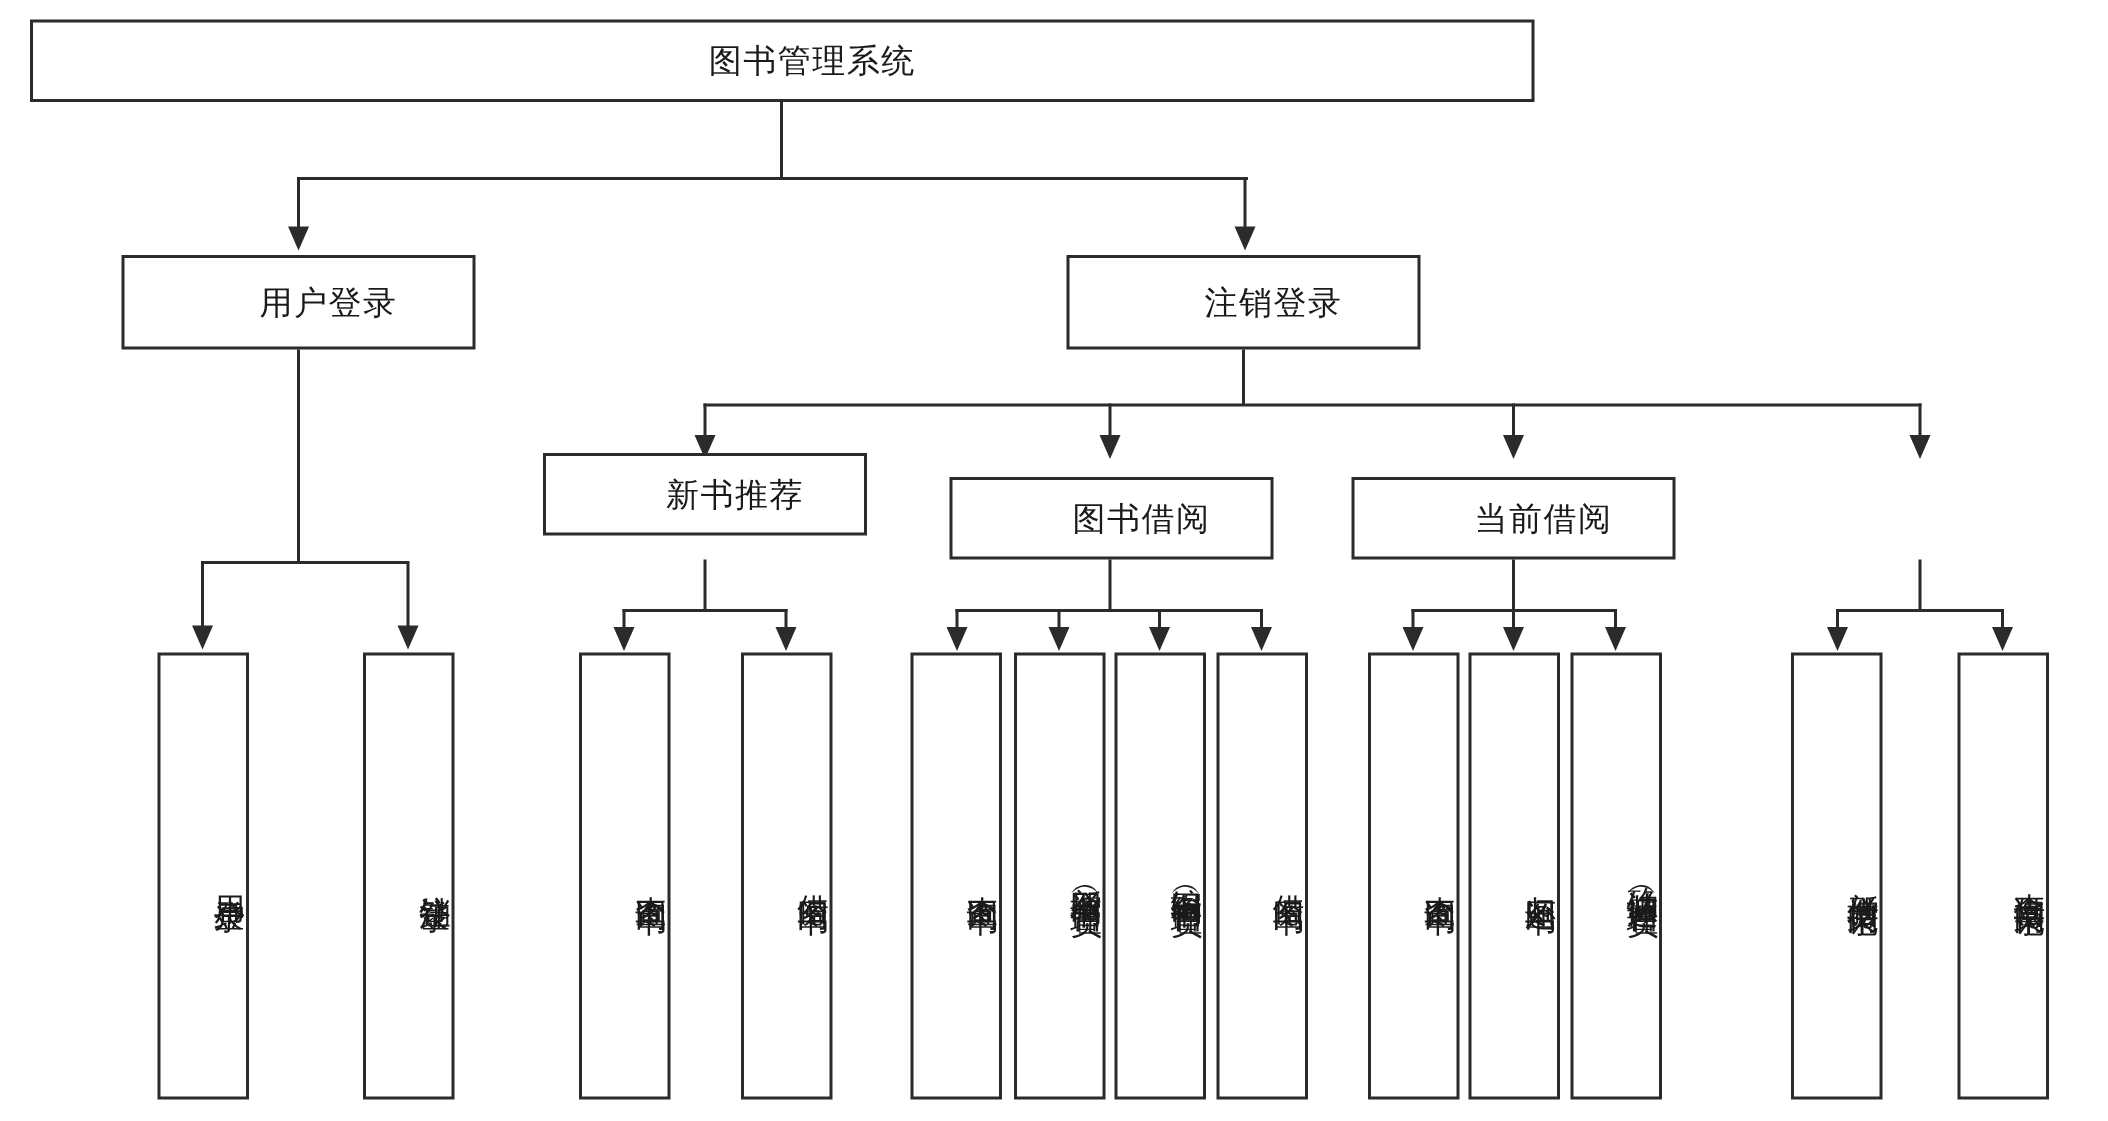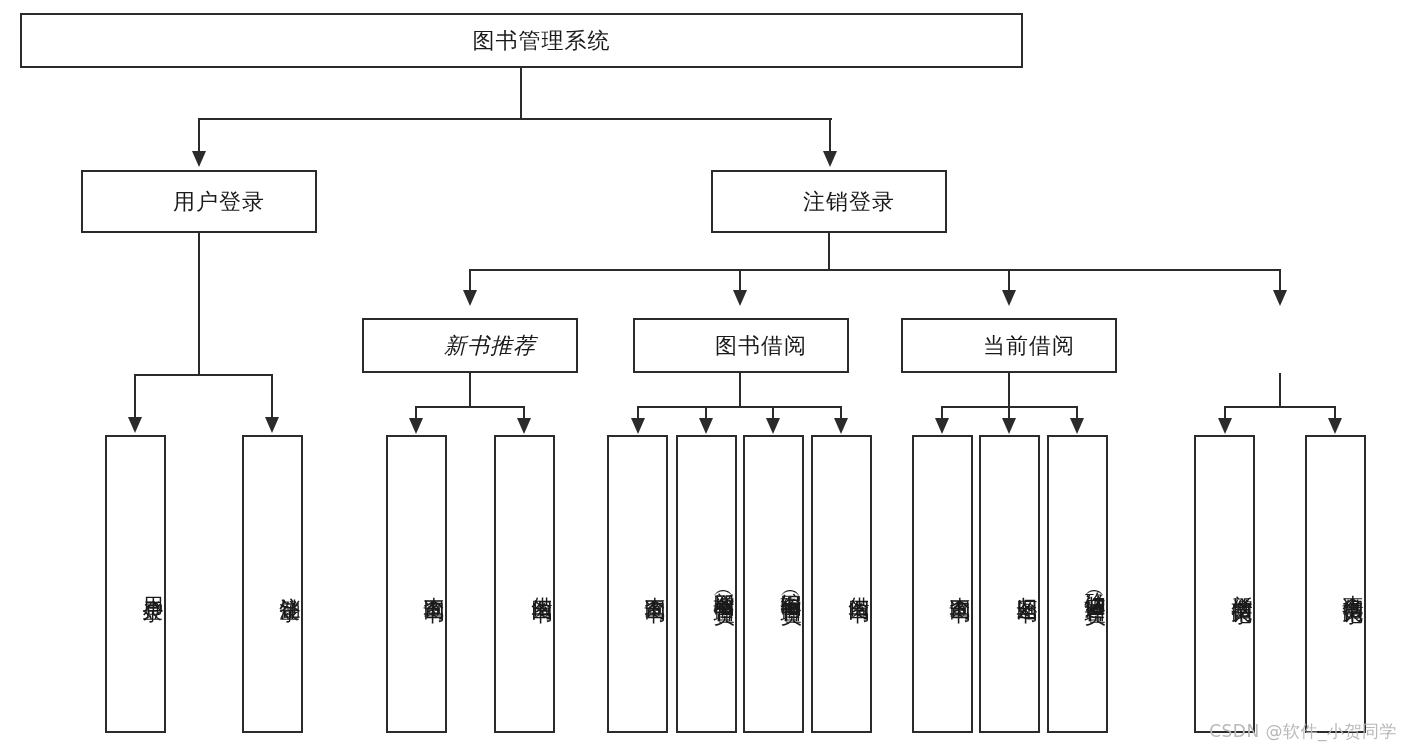--- a/index.html
+++ b/index.html
@@ -110,21 +110,21 @@
 
   <div class="edge v" style="left:469px; top:269px; width:2px; height:23px;"></div>
   <div class="arrow" style="left:463px; top:290px;"></div>
   <div class="edge v" style="left:739px; top:269px; width:2px; height:23px;"></div>
   <div class="arrow" style="left:733px; top:290px;"></div>
   <div class="edge v" style="left:1008px; top:269px; width:2px; height:23px;"></div>
   <div class="arrow" style="left:1002px; top:290px;"></div>
   <div class="edge v" style="left:1279px; top:269px; width:2px; height:23px;"></div>
   <div class="arrow" style="left:1273px; top:290px;"></div>
 
-  <div class="node horiz" style="left:362px; top:318px; width:216px; height:55px;font-style:italic;">
+  <div class="node horiz" style="left:362px; top:302px; width:216px; height:55px;">
     <span>新书推荐</span>
   </div>
   <div class="node horiz" style="left:901px; top:318px; width:216px; height:55px;">
     <span>当前借阅</span>
   </div>
   <div class="node horiz" style="left:633px; top:318px; width:216px; height:55px;">
     <span>图书借阅</span>
   </div>
 
   <div class="edge v" style="left:469px; top:373px; width:2px; height:35px;"></div>
@@ -198,15 +198,14 @@
     <span class="vlabel">确认归还（管理员）</span>
   </div>
 
   <div class="node vert" style="left:1194px; top:435px; width:61px; height:298px;">
     <span class="vlabel">新增借阅记录</span>
   </div>
   <div class="node vert" style="left:1305px; top:435px; width:61px; height:298px;">
     <span class="vlabel">查询借阅记录</span>
   </div>
 
-  <div class="watermark">CSDN @软件_小贺同学</div>
 
 </div>
 
 </body></html>

